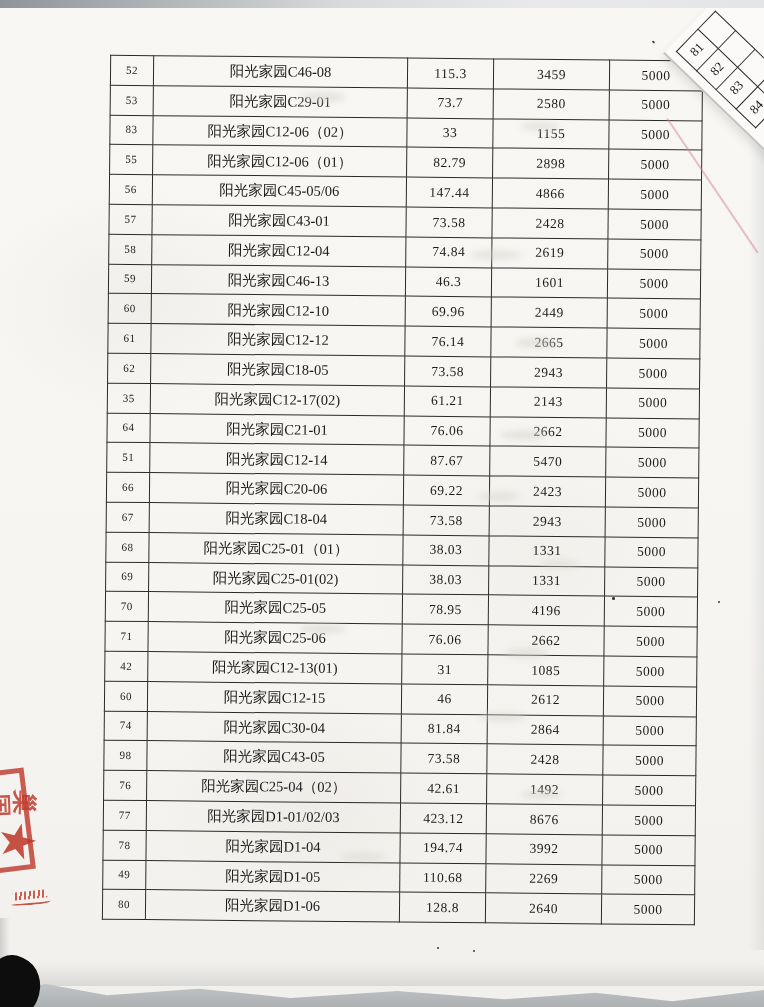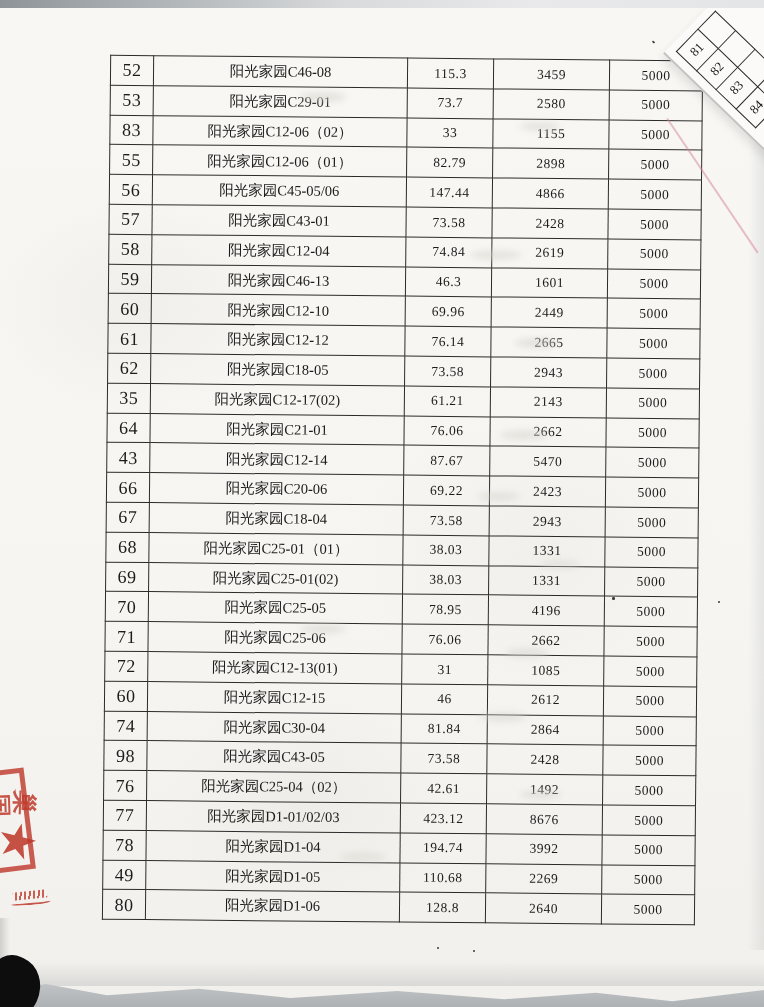--- a/index.html
+++ b/index.html
@@ -25,21 +25,21 @@
   .table-wrap{
     position:absolute;left:110px;top:55px;z-index:5;
     transform:rotate(0.55deg);transform-origin:30px 20px;
   }
   table.fee{border-collapse:collapse;table-layout:fixed;width:592px;}
   table.fee td{
     border:1.5px solid #2b2b2b;height:28.8px;padding:0;
     text-align:center;vertical-align:middle;line-height:1;
     color:#1c1c1c;white-space:nowrap;overflow:visible;
   }
-  td.c-no{font-size:18px;letter-spacing:.5px;}
+  td.c-no{font-size:11px;letter-spacing:.5px;}
   td.c-name{font-size:14.5px;}
   td.c-v{font-size:13.5px;letter-spacing:.5px;}
   
   .corner-page{
     position:absolute;left:725px;top:-101px;width:300px;height:300px;z-index:20;
     background:#fbfaf8;
     border-left:2px solid #c2c2c0;
     box-shadow:-5px 3px 9px rgba(60,60,60,.12);
     transform:rotate(-46deg);
   }
@@ -232,21 +232,21 @@
 
           <tr>
             <td class="c-no">64</td>
             <td class="c-name">阳光家园C21-01</td>
             <td class="c-v">76.06</td>
             <td class="c-v">2662</td>
             <td class="c-v">5000</td>
           </tr>
 
           <tr>
-            <td class="c-no">43</td>
+            <td class="c-no">51</td>
             <td class="c-name">阳光家园C12-14</td>
             <td class="c-v">87.67</td>
             <td class="c-v">5470</td>
             <td class="c-v">5000</td>
           </tr>
 
           <tr>
             <td class="c-no">66</td>
             <td class="c-name">阳光家园C20-06</td>
             <td class="c-v">69.22</td>
@@ -288,21 +288,21 @@
 
           <tr>
             <td class="c-no">71</td>
             <td class="c-name">阳光家园C25-06</td>
             <td class="c-v">76.06</td>
             <td class="c-v">2662</td>
             <td class="c-v">5000</td>
           </tr>
 
           <tr>
-            <td class="c-no">72</td>
+            <td class="c-no">42</td>
             <td class="c-name">阳光家园C12-13(01)</td>
             <td class="c-v">31</td>
             <td class="c-v">1085</td>
             <td class="c-v">5000</td>
           </tr>
 
           <tr>
             <td class="c-no">60</td>
             <td class="c-name">阳光家园C12-15</td>
             <td class="c-v">46</td>

